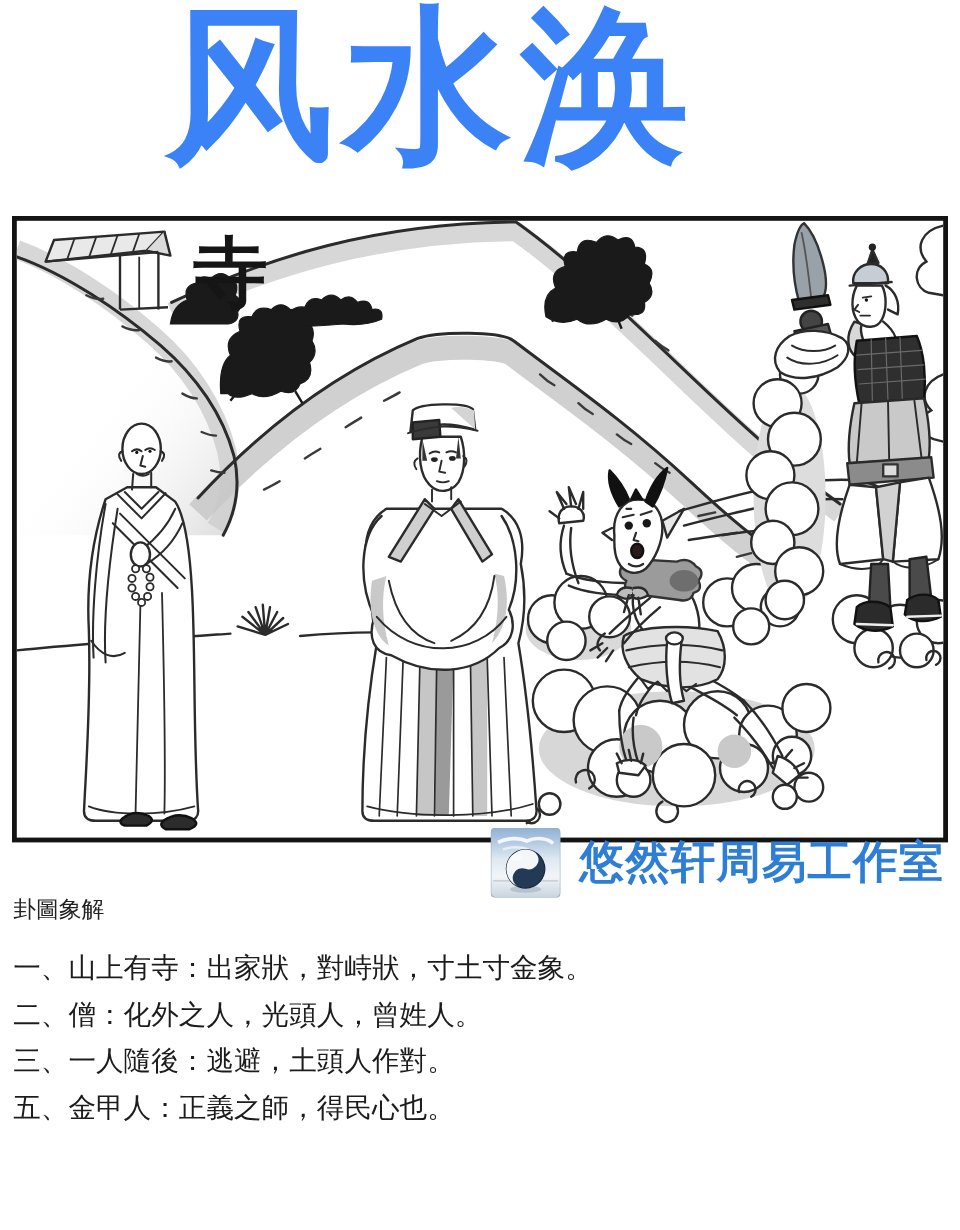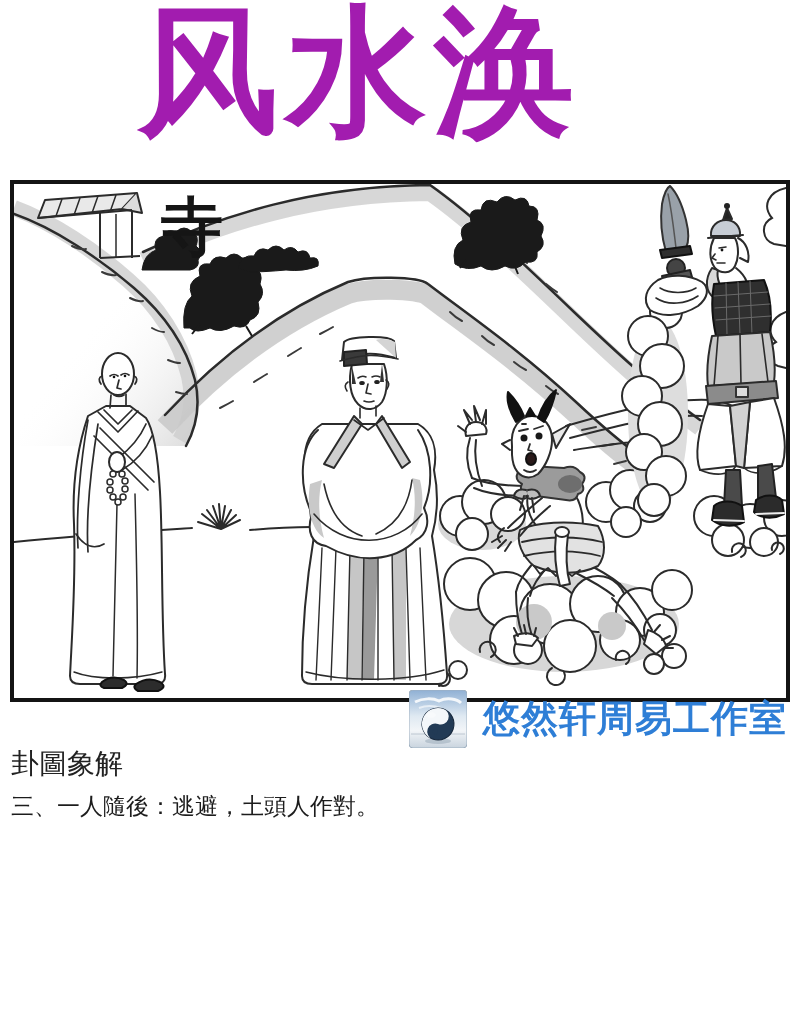--- a/index.html
+++ b/index.html
@@ -4,36 +4,36 @@
 <style>
   html,body{margin:0;padding:0;}
   body{
     width:800px;height:1025px;position:relative;overflow:hidden;
     background:#ffffff;color:#1f1f1f;
     font-family:"Liberation Sans", sans-serif;
   }
   .page-title{
     position:absolute;top:2px;left:0;width:720px;
     text-align:center;font-size:140px;font-weight:800;
-    letter-spacing:8px;line-height:1.0;color:#a21caf;white-space:nowrap;
+    letter-spacing:8px;line-height:1.0;color:#3b82f6;white-space:nowrap;
   }
   .frame{
     position:absolute;left:10px;top:180px;width:772px;height:514px;
     border:4px solid #141414;background:#ffffff;box-sizing:content-box;
   }
   .frame svg{display:block;}
   .logo-row{
     position:absolute;top:689px;right:13px;height:60px;
     display:flex;align-items:center;gap:16px;
   }
   .brand-name{
     font-size:37px;font-weight:800;color:#2e7ed6;letter-spacing:1px;white-space:nowrap;
   }
   .section-header{
-    position:absolute;left:11px;top:745px;font-size:28px;color:#222;
+    position:absolute;left:11px;top:745px;font-size:19px;color:#222;
   }
   .explain{
     position:absolute;left:11px;top:787px;font-size:23px;line-height:39px;color:#1c1c1c;
   }
   .explain p{margin:0;white-space:nowrap;}
 </style>
 </head>
 <body>
 
 <div class="page-title">风水涣</div>
@@ -371,14 +371,17 @@
       <circle cx="29" cy="42" r="2.6" fill="#223a55"></circle>
     </g>
     <ellipse cx="22" cy="25" rx="5" ry="3" fill="#ffffff" opacity="0.35"></ellipse>
   </svg>
   <span class="brand-name">悠然轩周易工作室</span>
 </div>
 
 <div class="section-header">卦圖象解</div>
 
 <div class="explain">
+  <p>一、山上有寺：出家狀，對峙狀，寸土寸金象。</p>
+  <p>二、僧：化外之人，光頭人，曾姓人。</p>
   <p>三、一人隨後：逃避，土頭人作對。</p>
+  <p>五、金甲人：正義之師，得民心也。</p>
 </div>
 
 </body></html>

